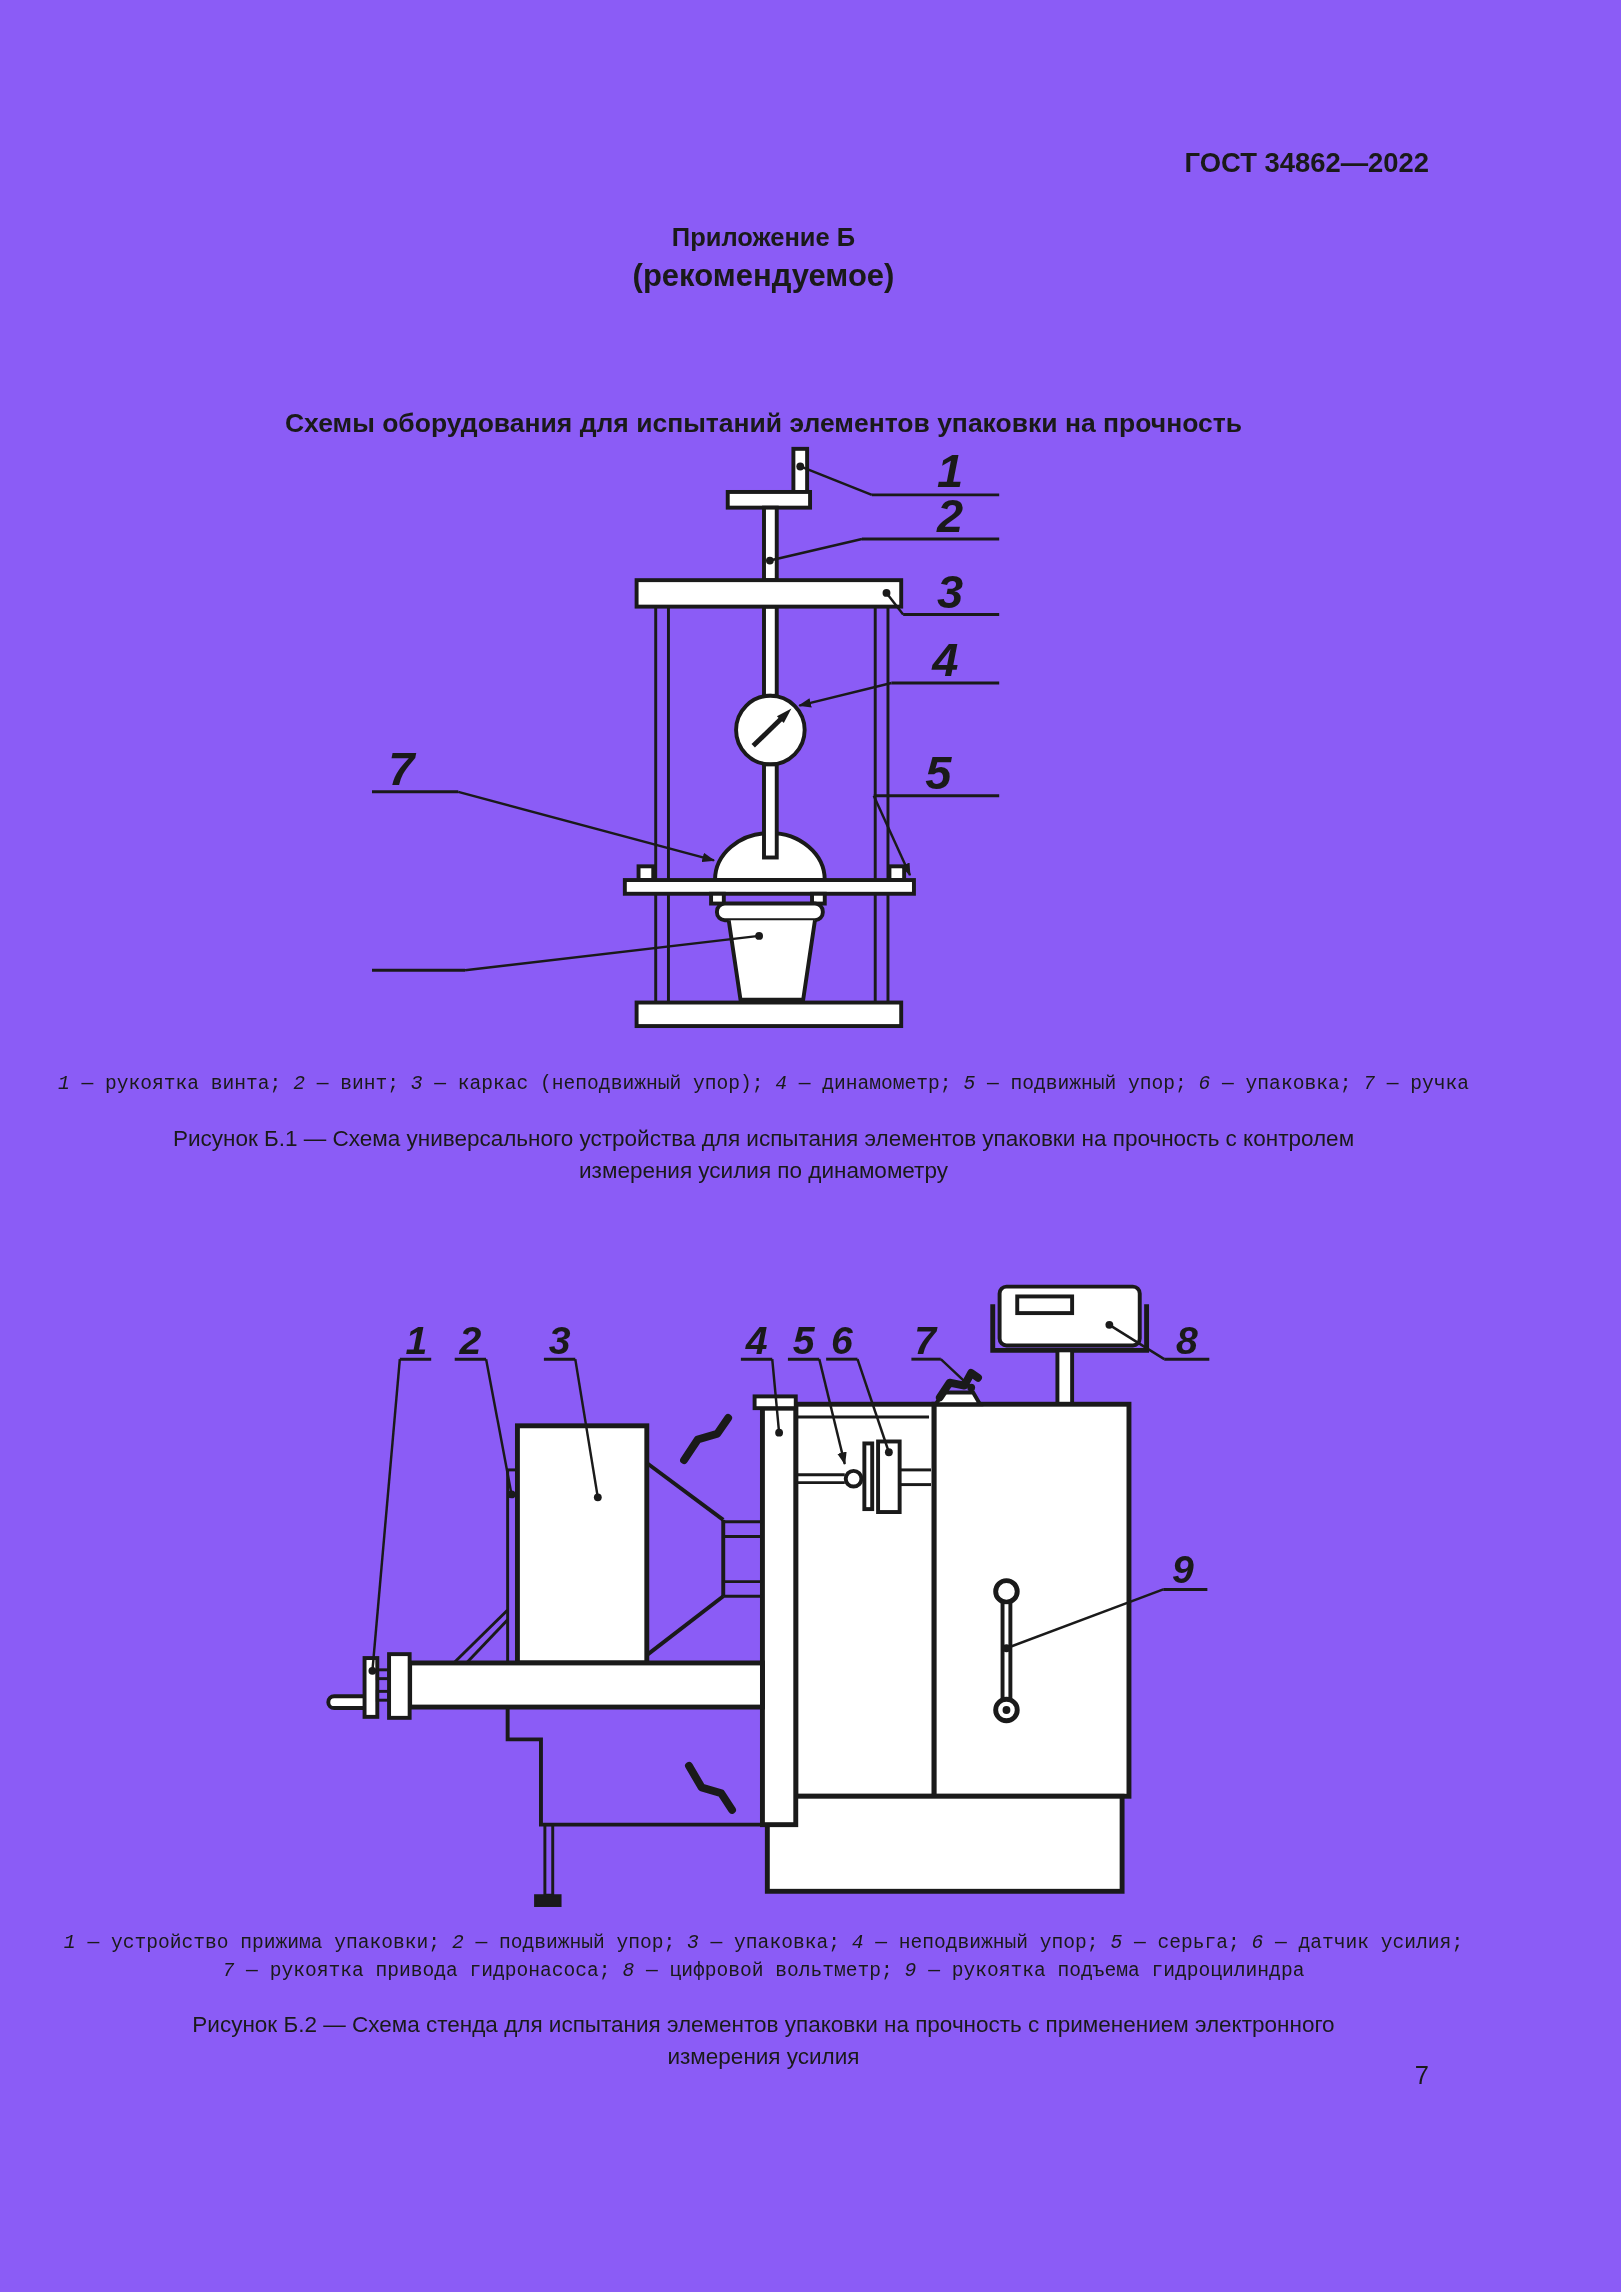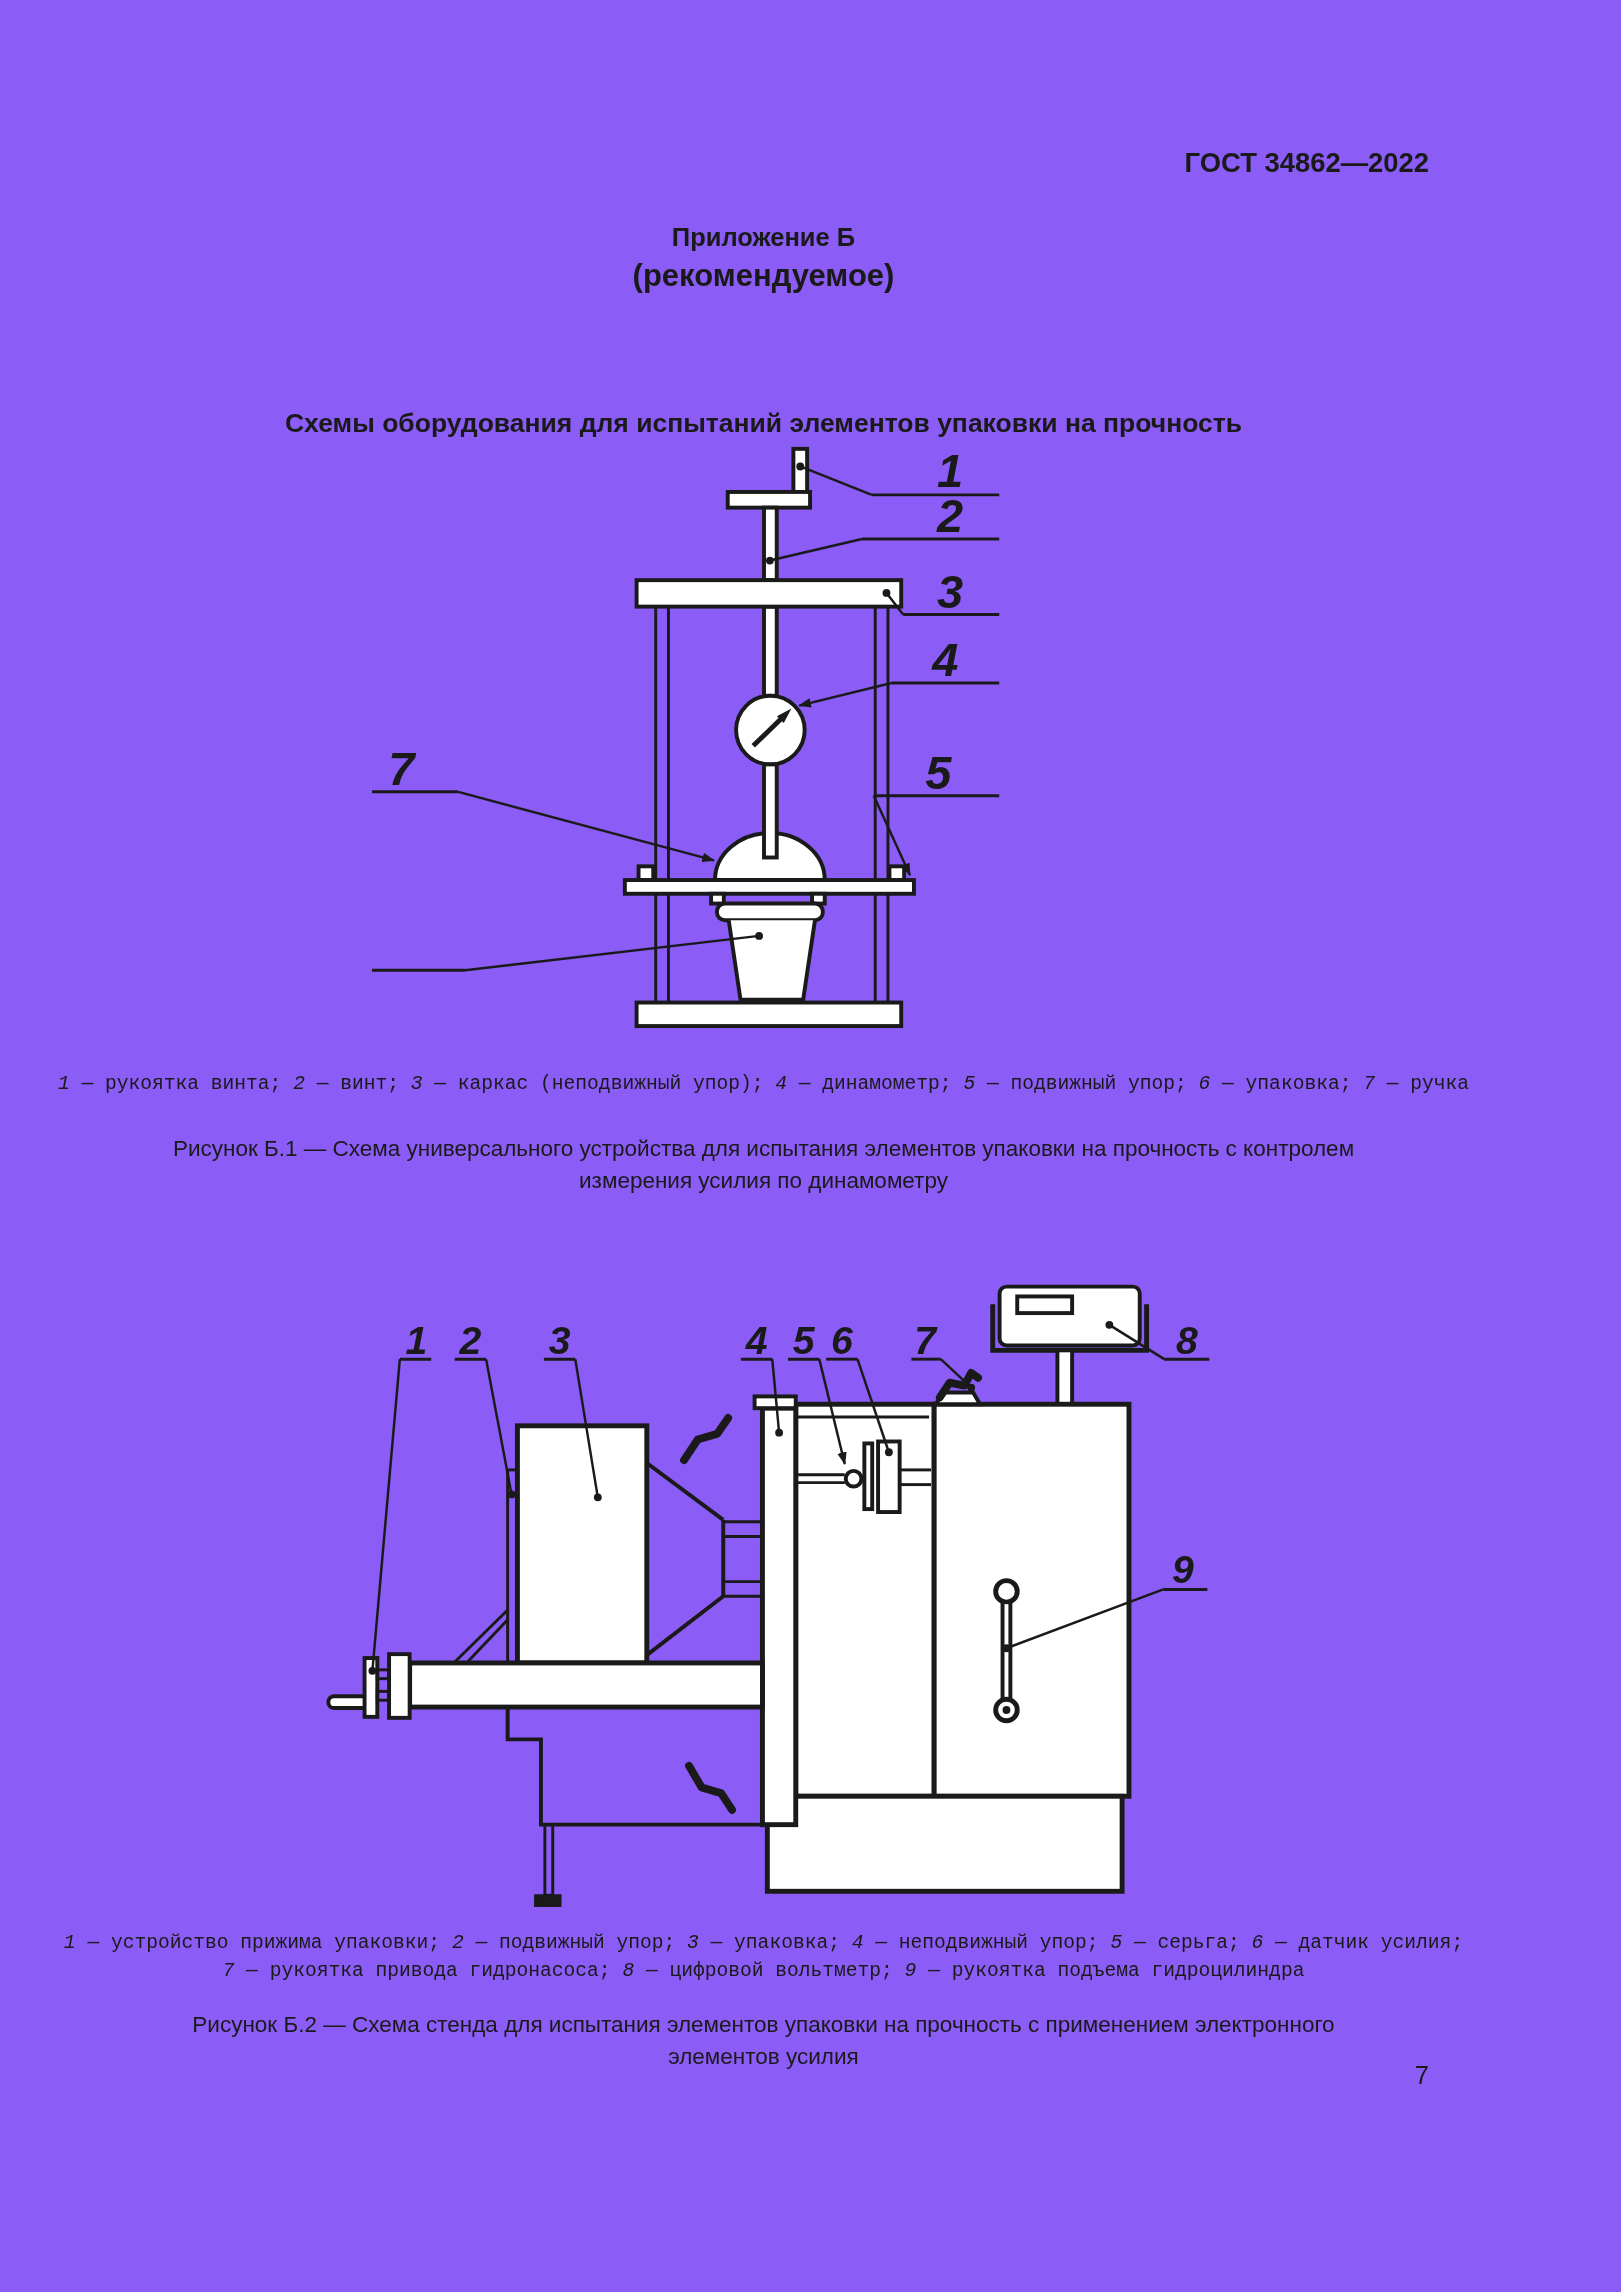--- a/index.html
+++ b/index.html
@@ -17,21 +17,21 @@
   #fig1-svg{left:372px;top:441px;}
   #fig2-svg{left:294px;top:1259px;}
   .legend{position:absolute;left:98px;width:1425px;margin-left:-47px;
         font-size:19.6px;text-align:center;font-family:Liberation Mono, monospace;}
   .legend .legend-line{white-space:nowrap;line-height:28px;}
   .legend i{font-style:italic;}
   #legend1{top:1070px;}
   #legend2{top:1929px;}
   .caption{position:absolute;left:98px;width:1331px;text-align:center;font-size:22.5px;}
   .caption .cap-line{white-space:nowrap;line-height:32px;}
-  #caption1{top:1123px;margin-top:10px;}
+  #caption1{top:1123px;}
   #caption2{top:2009px;}
   .page-number{position:absolute;top:2061px;left:98px;width:1331px;text-align:right;
         font-size:25.5px;}
   
   svg .ln{fill:none;stroke:#1a1a1a;stroke-width:4;}
   svg .ln3{fill:none;stroke:#1a1a1a;stroke-width:3;}
   svg .ln5{fill:none;stroke:#1a1a1a;stroke-width:5;}
   svg .wf{fill:#ffffff;stroke:#1a1a1a;stroke-width:4;}
   svg .wf5{fill:#ffffff;stroke:#1a1a1a;stroke-width:5;}
   svg .thick{fill:none;stroke:#1a1a1a;stroke-width:8;stroke-linecap:round;stroke-linejoin:round;}
@@ -280,19 +280,19 @@
     <text class="callout-num" font-size="40" x="907" y="330">9</text>
   </svg>
 
   <div id="legend2" class="legend">
     <div class="legend-line"><i>1</i> — устройство прижима упаковки; <i>2</i> — подвижный упор; <i>3</i> — упаковка; <i>4</i> — неподвижный упор; <i>5</i> — серьга; <i>6</i> — датчик усилия;</div>
     <div class="legend-line"><i>7</i> — рукоятка привода гидронасоса; <i>8</i> — цифровой вольтметр; <i>9</i> — рукоятка подъема гидроцилиндра</div>
   </div>
 
   <div id="caption2" class="caption">
     <div class="cap-line">Рисунок Б.2 — Схема стенда для испытания элементов упаковки на прочность с применением электронного</div>
-    <div class="cap-line">элементов усилия</div>
+    <div class="cap-line">измерения усилия</div>
   </div>
 
   <div class="page-number">7</div>
 
 </div>
 
 
 </body></html>

